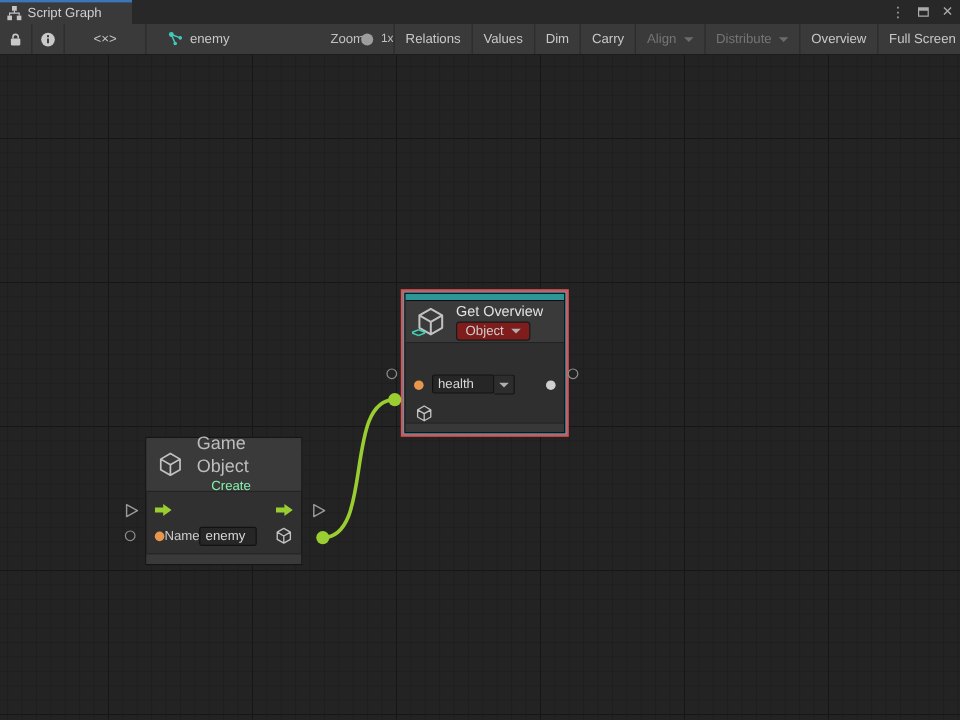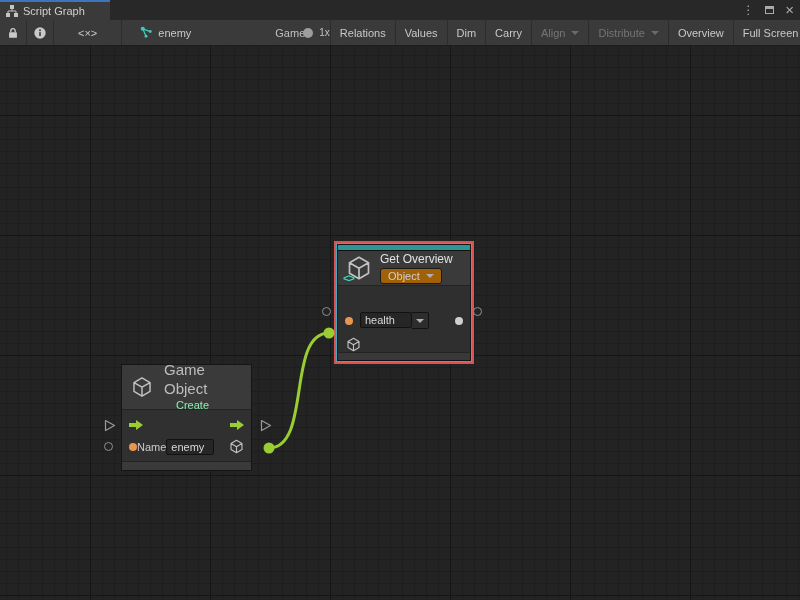--- a/index.html
+++ b/index.html
@@ -90,21 +90,21 @@
   
   .node-getvar {
     left:337px; top:198px; width:134px; height:117px;
     box-shadow:0 0 0 1px #43a8c2, 0 0 0 3px #d95353;
   }
   .teal-strip { height:6px; background:#2d9696; border-bottom:1px solid #0f0f0f; flex:none; }
   .gv-header { height:44px; background:#3a3a3a; border-bottom:1px solid #232323; display:flex; align-items:center; padding:0 8px; gap:8px; }
   .gv-header .titles { display:flex; flex-direction:column; align-items:flex-start; gap:2px; }
   .gv-title { font-size:12px; color:#e2e2e2; }
   .mini-dd {
-    display:inline-flex; align-items:center; gap:6px; background:#a16207;
+    display:inline-flex; align-items:center; gap:6px; background:#7f1d1d;
     border:1px solid #191919; border-radius:3px; padding:1px 7px;
     font-size:11px; color:#cfcfcf;
   }
   .mini-dd .caret { margin:0; border-top-color:#b0b0b0; }
   .gv-body { flex:1; background:#2f2f2f; padding:5px 7px 0; }
   .gv-row { display:flex; align-items:center; gap:7px; height:20px;margin-top:20px; }
   .gv-cube-row { display:flex; align-items:center; margin-top:6px; padding-left:1px; }
   .gv-footer { height:10px; background:#383838; border-top:1px solid #232323; }
 
   .cube-wrap { position:relative; flex:none; display:flex; }
@@ -154,21 +154,21 @@
     <div class="tbtn wide">&lt;×&gt;</div>
     <div class="breadcrumb">
       <svg width="13" height="13" viewBox="0 0 14 14">
         <path d="M3 3 L11 6 M3 3 L6.5 11" stroke="#45c8bc" stroke-width="1.4" fill="none"></path>
         <circle cx="3" cy="3" r="2.2" fill="#45c8bc"></circle>
         <circle cx="11" cy="6" r="1.6" fill="#45c8bc"></circle>
         <circle cx="6.5" cy="11" r="1.6" fill="#45c8bc"></circle>
       </svg>
       <span>enemy</span>
     </div>
-    <div class="zoom-label">Game</div>
+    <div class="zoom-label">Zoom</div>
     <div class="slider">
       <div class="slider-handle"></div>
     </div>
     <div class="zoom-value">1x</div>
     <div class="btn-group">
       <div class="tbtn">Relations</div>
       <div class="tbtn">Values</div>
       <div class="tbtn">Dim</div>
       <div class="tbtn">Carry</div>
       <div class="tbtn disabled">

